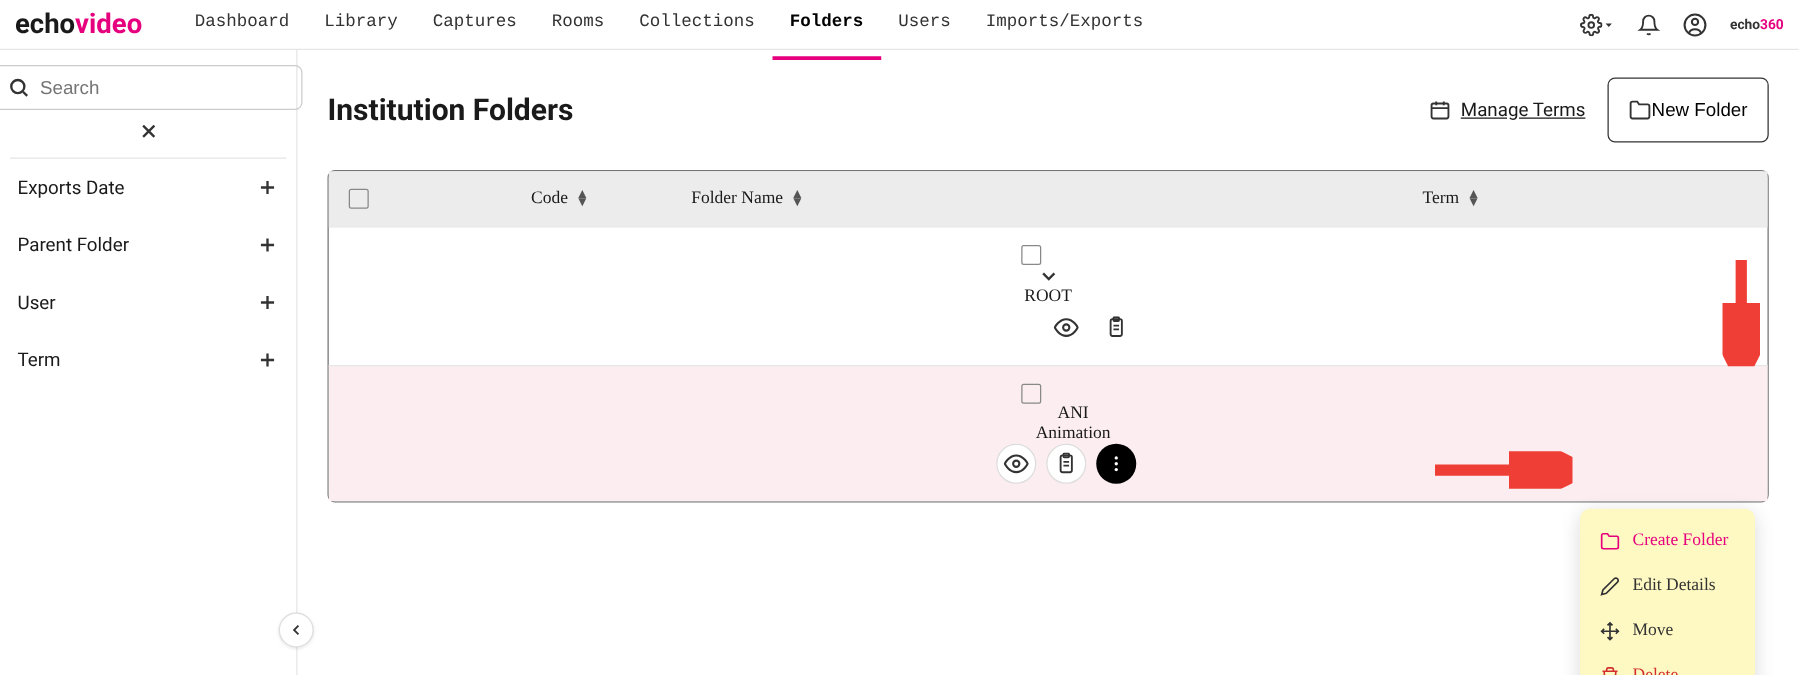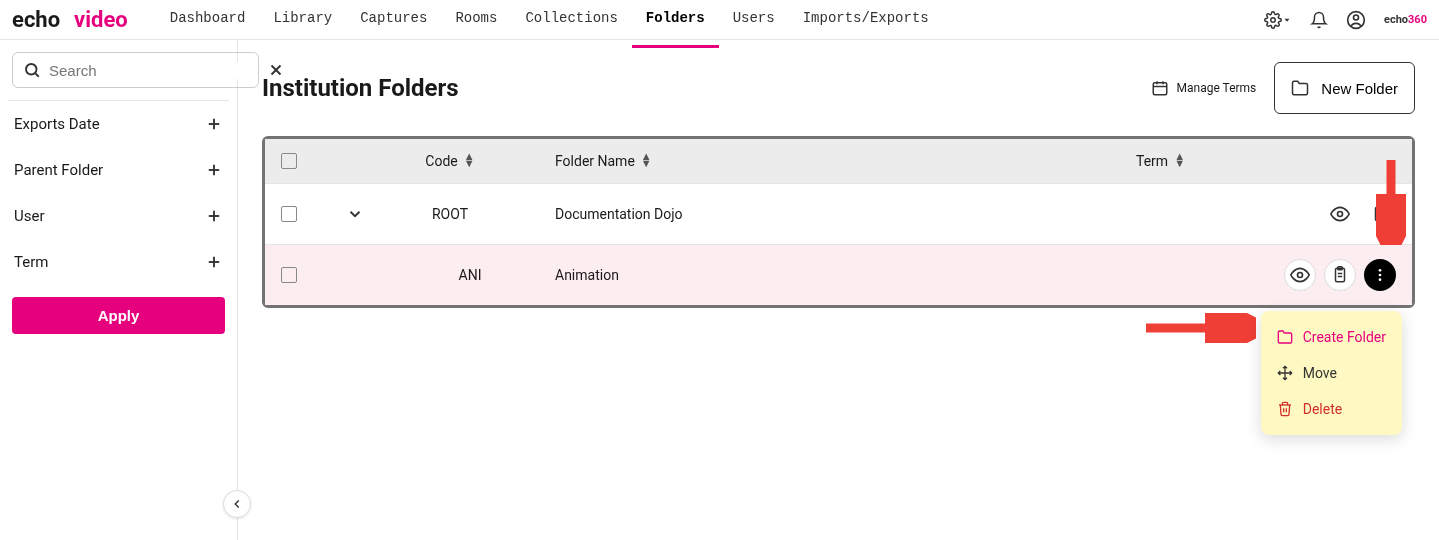--- a/index.html
+++ b/index.html
@@ -2,54 +2,54 @@
 <html><head>
   <meta charset="utf-8">
   <style>
     * { box-sizing: border-box; margin: 0; padding: 0; }
     body { font-family: -apple-system, BlinkMacSystemFont, 'Segoe UI', Roboto, sans-serif; font-size: 14px; color: #1a1a1a; background: #fff; width: 1439px; }
     
     
     .header { display: flex; align-items: center; height: 40px; padding: 0 12px; border-bottom: 1px solid #e5e5e5; }
     .logo { font-size: 22px; font-weight: 700; display: flex; align-items: baseline; }
     .logo-echo { color: #1a1a1a; }
-    .logo-video { color: #e6007e; margin-left: 14px; }
+    .logo-video { color: #e6007e; }
     .nav { display: flex; margin-left: 28px; gap: 0; }
     .nav-item { padding: 0 14px; height: 56px; display: flex; align-items: center; color: #333; font-size: 14px; cursor: pointer; border-bottom: 3px solid transparent; font-weight: 500; font-family: Liberation Mono, monospace; }
     .nav-item.active { color: #000; font-weight: 700; border-bottom-color: #e6007e; }
     .create-btn { margin-left: 18px; background: #e6007e; color: #fff; border: none; padding: 8px 16px; border-radius: 6px; font-size: 15px; font-weight: 600; display: flex; align-items: center; gap: 8px; cursor: pointer; }
     .header-right { margin-left: auto; display: flex; align-items: center; gap: 18px; }
     .settings-icon, .bell-icon, .user-icon { cursor: pointer; display: flex; align-items: center; }
     .small-logo { font-size: 11px; font-weight: 700; }
     .small-logo .echo { color: #333; }
     .small-logo .num { color: #e6007e; }
     
     
     .main { display: flex; }
     .sidebar { width: 238px; border-right: 1px solid #e5e5e5; padding: 12px 8px; min-height: 500px; position: relative; }
-    .search-row { display: flex; align-items: center; gap: 8px; padding: 0 4px 12px 4px; border-bottom: 1px solid #e5e5e5; }
+    .search-row { display: flex; align-items: center; gap: 8px; padding: 0 4px 12px 4px; border-bottom: 1px solid #e5e5e5; flex-direction: column; }
     .search-box { flex: 1; display: flex; align-items: center; border: 1px solid #ccc; border-radius: 6px; padding: 8px 10px; gap: 8px; }
     .search-box input { border: none; outline: none; flex: 1; font-size: 15px; color: #888; }
     .close-search { cursor: pointer; }
     .filter-item { display: flex; justify-content: space-between; align-items: center; padding: 14px 6px; font-size: 15px; cursor: pointer; }
     .apply-btn { width: calc(100% - 8px); margin: 12px 4px 0; background: #e6007e; color: #fff; border: none; padding: 10px 0; border-radius: 4px; font-size: 15px; font-weight: 600; cursor: pointer; }
     .collapse-handle { position: absolute; right: -14px; top: 450px; width: 28px; height: 28px; border-radius: 50%; background: #fff; border: 1px solid #ddd; display: flex; align-items: center; justify-content: center; cursor: pointer; box-shadow: 0 1px 3px rgba(0,0,0,0.1); }
     
     
     .content { flex: 1; padding: 22px 24px; }
     .content-header { display: flex; align-items: center; margin-bottom: 22px; }
     .page-title { font-size: 24px; font-weight: 700; }
     .header-actions { margin-left: auto; display: flex; align-items: center; gap: 18px; }
-    .manage-terms { display: flex; align-items: center; gap: 8px; cursor: pointer; font-size: 12px; }
-    .new-folder-btn { border: 1px solid #333; background: #fff; padding: 16px 16px; border-radius: 6px; display: flex; align-items: center; gap: 12px; font-size: 15px; cursor: pointer; }
-    
-    
-    .table { width: 100%; border: 3px solid #737373; border-radius: 6px; overflow: visible; position: relative; }
+    .manage-terms { display: flex; align-items: center; gap: 8px; cursor: pointer; font-size: 15px; text-decoration: underline; }
+    .new-folder-btn { border: 1px solid #333; background: #fff; padding: 16px 16px; border-radius: 6px; display: flex; align-items: center; gap: 0; font-size: 15px; cursor: pointer; }
+    
+    
+    .table { width: 100%; border: 1px solid #737373; border-radius: 6px; overflow: visible; position: relative; font-family: Liberation Serif, serif; }
     .table-header { display: flex; align-items: center; background: #ececec; padding: 14px 16px; font-size: 14px; font-weight: 400; }
-    .table-row { display: flex; align-items: center; padding: 14px 16px; border-top: 1px solid #e5e5e5; position: relative; }
+    .table-row { display: flex; align-items: center; padding: 14px 16px; border-top: 1px solid #e5e5e5; position: relative; flex-direction: column; }
     .table-row.highlighted { background: #fceef0; }
     .col-check { width: 44px; }
     .col-expand { width: 60px; display: flex; justify-content: center; }
     .col-code { width: 130px; text-align: center; display: flex; justify-content: center; align-items: center; gap: 6px; }
     .col-name { flex: 1; padding-left: 40px; display: flex; align-items: center; gap: 6px;}
     .col-term { width: 120px; display: flex; align-items: center; gap: 6px; }
     .col-actions { width: 140px; display: flex; justify-content: flex-end; gap: 8px; }
     .checkbox { width: 16px; height: 16px; border: 1.5px solid #888; border-radius: 2px; cursor: pointer; }
     .action-icon { width: 32px; height: 32px; border-radius: 50%; background: #fff; border: 1px solid #ddd; display: flex; align-items: center; justify-content: center; cursor: pointer; }
     .action-icon.dark { background: #000; color: #fff; border: none; }
@@ -154,21 +154,20 @@
           <line x1="5" y1="12" x2="19" y2="12"></line>
         </svg>
     </div>
     <div class="filter-item">
       <span>Term</span>
       <svg width="18" height="18" viewBox="0 0 24 24" fill="none" stroke="#333" stroke-width="2.5">
           <line x1="12" y1="5" x2="12" y2="19"></line>
           <line x1="5" y1="12" x2="19" y2="12"></line>
         </svg>
     </div>
-    <button class="apply-btn">Apply</button>
     <div class="collapse-handle">
       <svg width="14" height="14" viewBox="0 0 24 24" fill="none" stroke="#333" stroke-width="2.5">
           <polyline points="15 18 9 12 15 6"></polyline>
         </svg>
     </div>
   </aside>
 
   <section class="content">
     <div class="content-header">
       <h1 class="page-title">Institution Folders</h1>
@@ -227,21 +226,20 @@
       <div class="table-row">
         <div class="col-check">
             <div class="checkbox"></div>
           </div>
         <div class="col-expand">
           <svg width="18" height="18" viewBox="0 0 24 24" fill="none" stroke="#333" stroke-width="2.5">
               <polyline points="6 9 12 15 18 9"></polyline>
             </svg>
         </div>
         <div class="col-code">ROOT</div>
-        <div class="col-name">Documentation Dojo</div>
         <div class="col-term"></div>
         <div class="col-actions">
           <span class="action-icon plain">
             <svg width="20" height="20" viewBox="0 0 24 24" fill="none" stroke="#333" stroke-width="2">
                 <path d="M1 12s4-8 11-8 11 8 11 8-4 8-11 8-11-8-11-8z"></path>
                 <circle cx="12" cy="12" r="3"></circle>
               </svg>
           </span>
           <span class="action-icon plain">
             <svg width="18" height="18" viewBox="0 0 24 24" fill="none" stroke="#333" stroke-width="2">
@@ -288,20 +286,26 @@
 
         <div class="dropdown">
           <div class="dropdown-item accent">
             <svg width="16" height="16" viewBox="0 0 24 24" fill="none" stroke="#e6007e" stroke-width="2">
                 <path d="M22 19a2 2 0 0 1-2 2H4a2 2 0 0 1-2-2V5a2 2 0 0 1 2-2h5l2 3h9a2 2 0 0 1 2 2z"></path>
               </svg>
             <span>Create Folder</span>
           </div>
           <div class="dropdown-item">
             <svg width="16" height="16" viewBox="0 0 24 24" fill="none" stroke="#333" stroke-width="2">
+                <path d="M17 3a2.828 2.828 0 1 1 4 4L7.5 20.5 2 22l1.5-5.5L17 3z"></path>
+              </svg>
+            <span>Edit Details</span>
+          </div>
+          <div class="dropdown-item">
+            <svg width="16" height="16" viewBox="0 0 24 24" fill="none" stroke="#333" stroke-width="2">
                 <path d="M5 9l-3 3 3 3M9 5l3-3 3 3M15 19l-3 3-3-3M19 9l3 3-3 3M2 12h20M12 2v20"></path>
               </svg>
             <span>Move</span>
           </div>
           <div class="dropdown-item danger">
             <svg width="16" height="16" viewBox="0 0 24 24" fill="none" stroke="#d32f2f" stroke-width="2">
                 <polyline points="3 6 5 6 21 6"></polyline>
                 <path d="M19 6l-1 14a2 2 0 0 1-2 2H8a2 2 0 0 1-2-2L5 6"></path>
                 <path d="M10 11v6M14 11v6"></path>
                 <path d="M8 6V4a2 2 0 0 1 2-2h4a2 2 0 0 1 2 2v2"></path>

